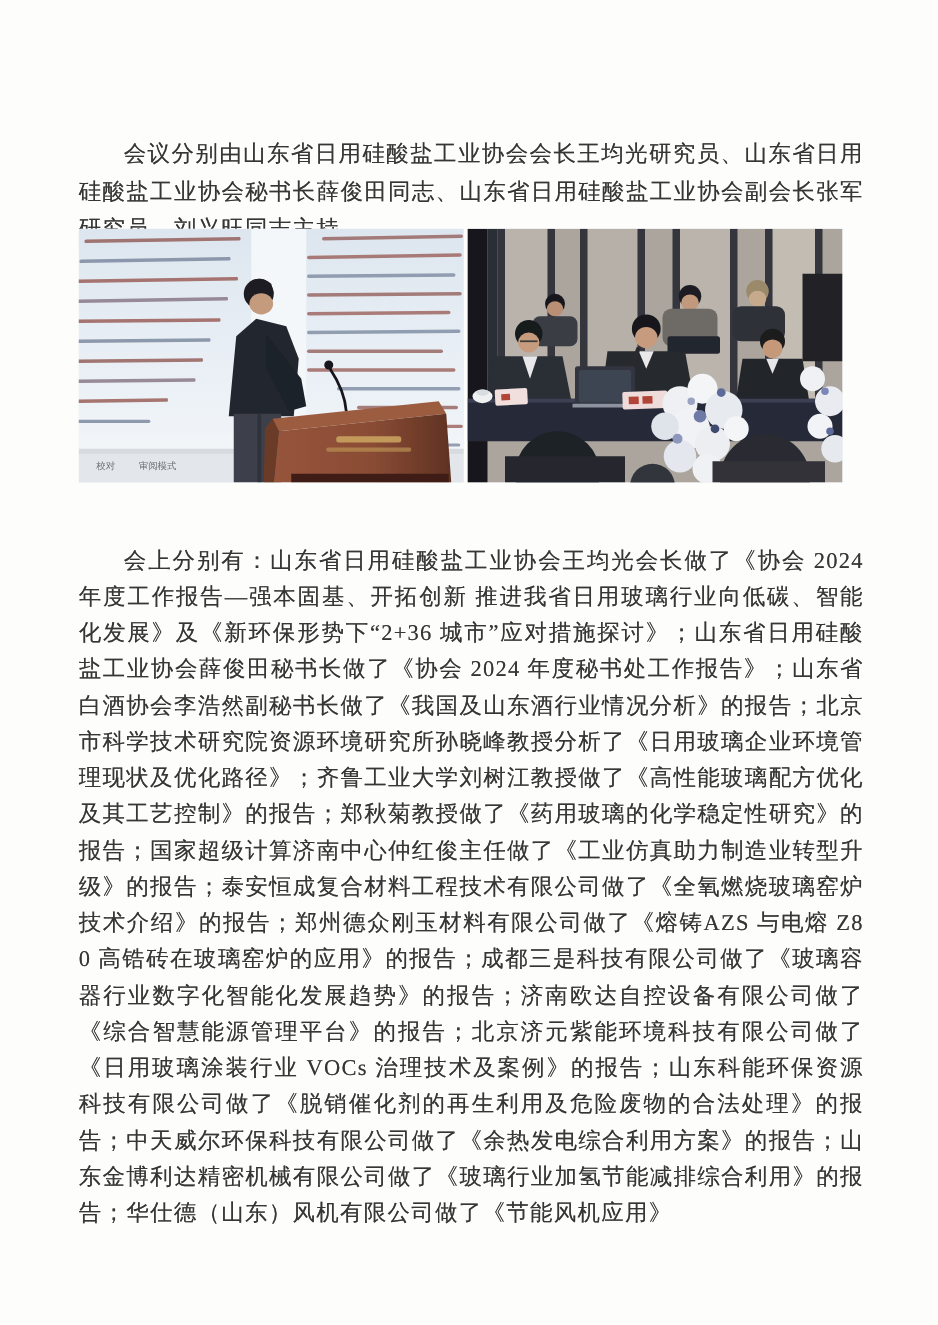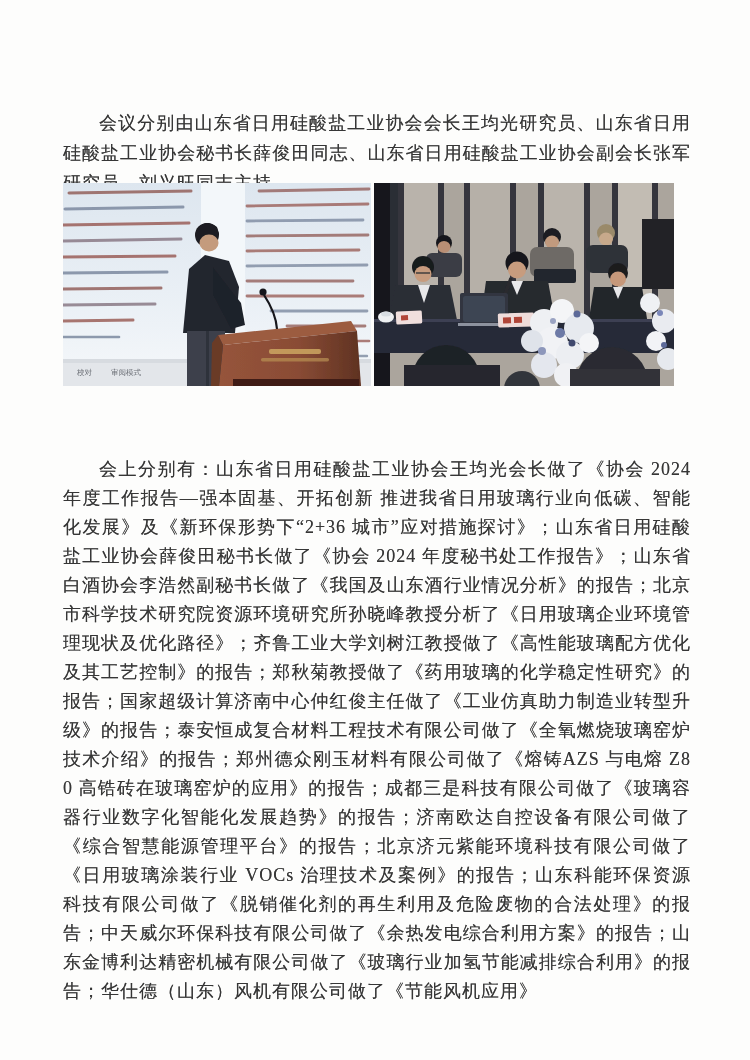--- a/index.html
+++ b/index.html
@@ -16,21 +16,21 @@
     width:628px;
     color:#363636;
     font-size:18px;
     text-align:justify;
     text-indent:2em;
     letter-spacing:1px;
     text-shadow:0 0 0.4px rgba(54,54,54,.65);
     word-break:break-all;
   }
   #para-intro{top:90px;line-height:30px;}
-  #para-reports{top:437px;line-height:29px;}
+  #para-reports{top:416px;line-height:29px;}
   .photo-row{
     position:absolute;
     left:63px;top:183px;
     display:flex;
     gap:3px;
   }
   .photo{
     display:block;
     background:#e9eef4;
   }

